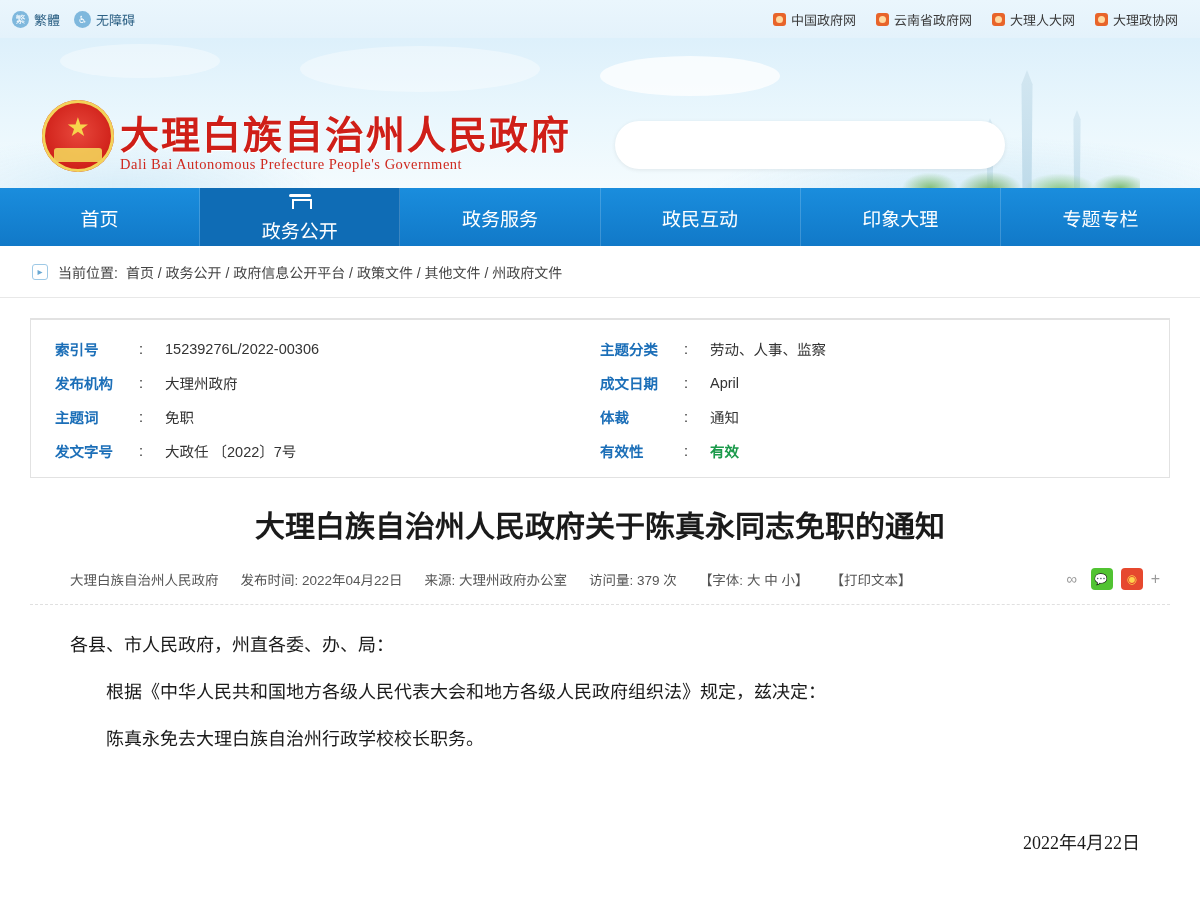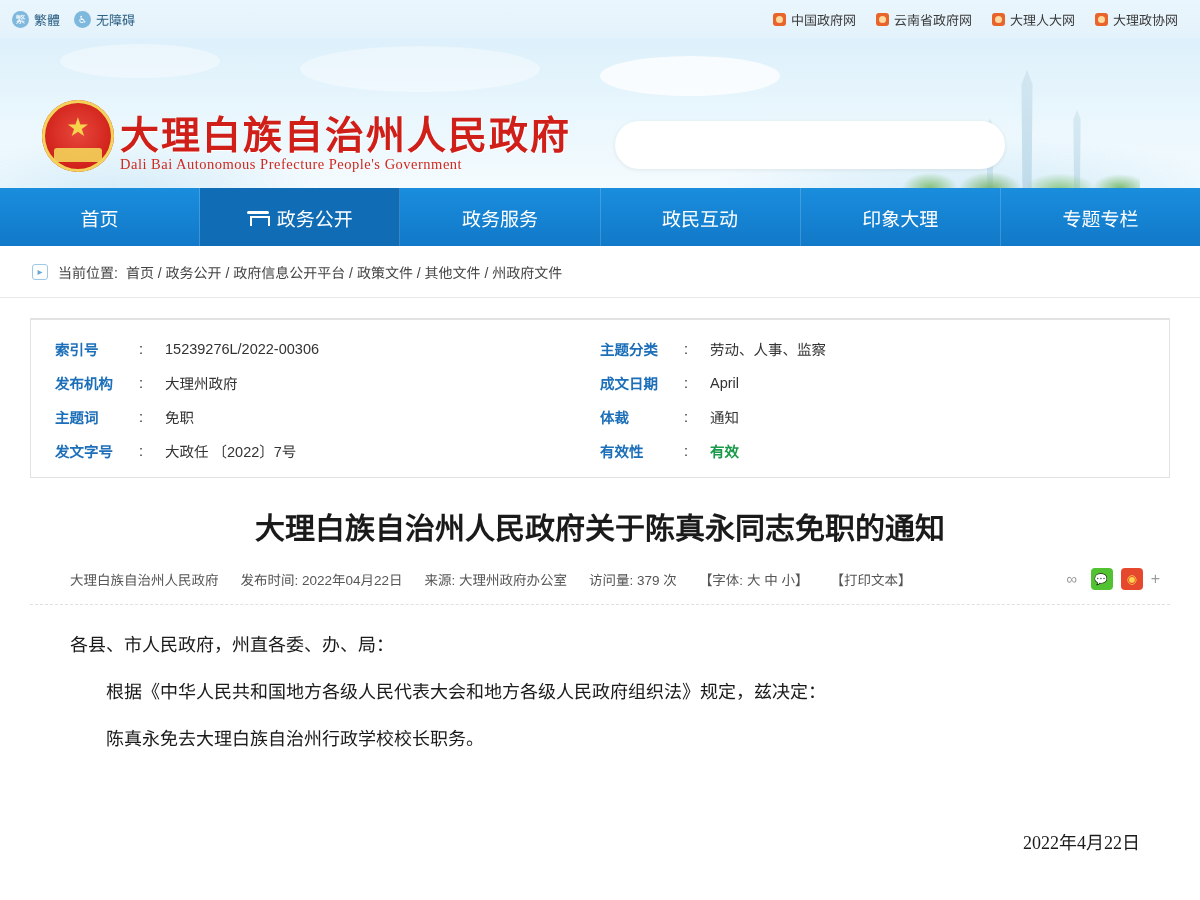--- a/index.html
+++ b/index.html
@@ -152,21 +152,21 @@
     background: linear-gradient(180deg,#1a8ddd 0%, #1179c8 100%);
     color: #fff;
   }
   .nav-item {
     flex: 1; display: flex; align-items: center; justify-content: center;
     font-size: 19px; cursor: pointer;
     border-right: 1px solid rgba(255,255,255,.18);
     gap: 8px;
   }
   .nav-item:last-child { border-right: 0; }
-  .nav-item.active { background: #0f6cb5; }
+  .nav-item.active { background: #0f6cb5; flex-direction: column; }
   .nav-gate {
     width: 22px; height: 16px; position: relative; display:inline-block;
   }
   .nav-gate::before{
     content:""; position:absolute; left:0; top:2px; width:22px; height:3px;
     background:#fff; border-radius:2px;
   }
   .nav-gate::after{
     content:""; position:absolute; left:3px; top:7px; width:16px; height:8px;
     border-top:2px solid #fff; border-left:2px solid #fff; border-right:2px solid #fff;
@@ -207,21 +207,21 @@
   .meta-val.green { color: #1b9a4b; font-weight: bold; }
   .meta-right .meta-key { width: 84px; }
 
   
   .article { margin: 0 30px; }
   .doc-title {
     text-align: center;
     font-size: 30px; font-weight: bold; color: #1a1a1a;
     padding: 30px 40px 18px 40px;
     line-height: 1.4;
-    font-family: Liberation Sans, sans-serif;
+    font-family: Liberation Mono, monospace;
   }
   .doc-sub {
     display: flex; align-items: center; gap: 22px;
     font-size: 13.5px; color: #555;
     padding: 0 10px 14px 40px;
     border-bottom: 1px dashed #e0e0e0;
     position: relative;
   }
   .share {
     margin-left: auto; display: flex; align-items: center; gap: 8px;

